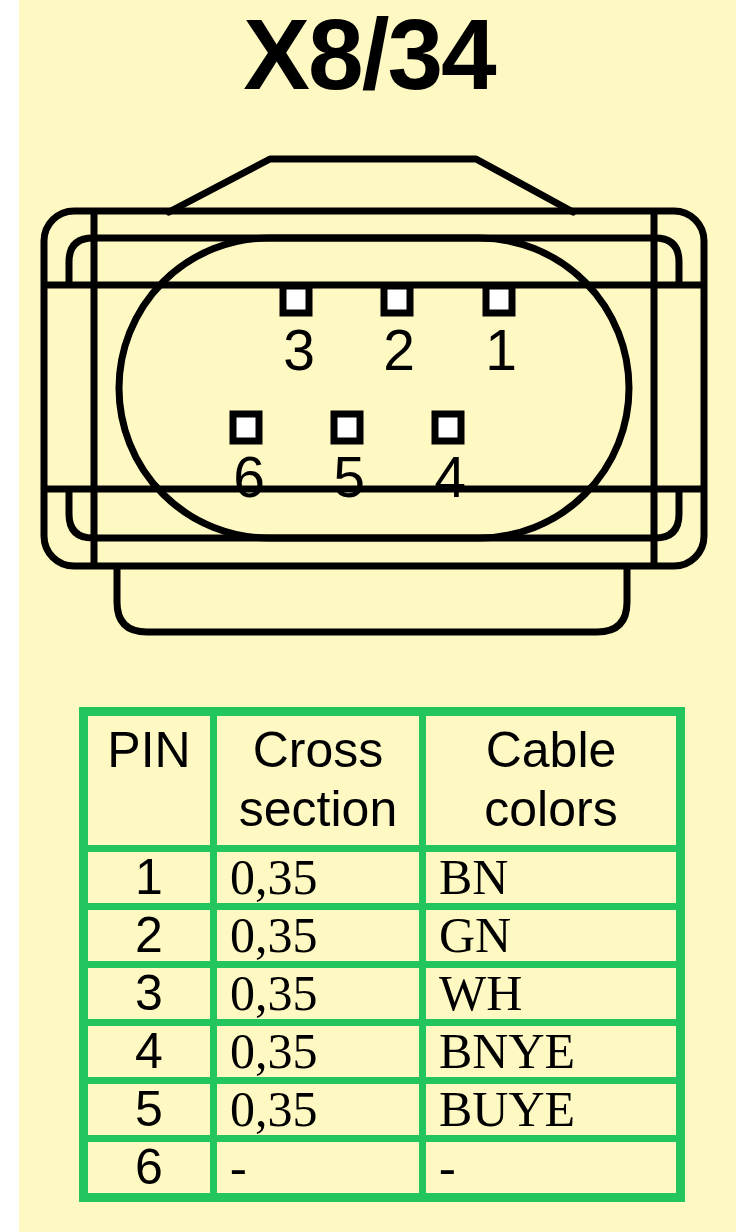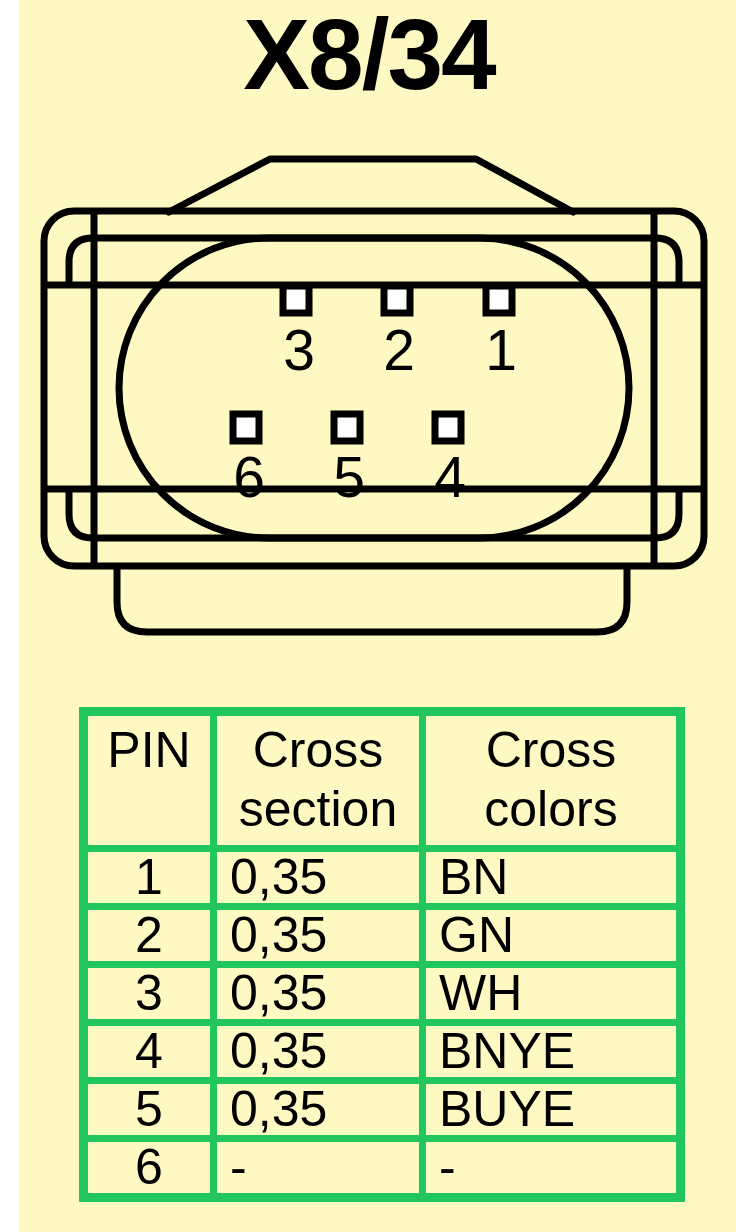--- a/index.html
+++ b/index.html
@@ -74,21 +74,21 @@
   }
   #pin-table td {
     height: 51px;
     line-height: 51px;
     vertical-align: middle;
     padding: 0;
     white-space: nowrap;
     overflow: hidden;
   }
   #pin-table td.c-pin { text-align: center; }
-  #pin-table td.c-left { text-align: left; padding-left: 13px; }
+  #pin-table td.c-left { text-align: left; padding-left: 13px; font-family: Liberation Serif, serif; }
 </style>
 </head>
 <body>
 
 <div id="page">
 
   <div id="title">X8/34</div>
 
   <svg id="connector-svg" width="736" height="680" viewBox="0 0 736 680" xmlns="http://www.w3.org/2000/svg">
 
@@ -128,21 +128,21 @@
   <table id="pin-table">
     <colgroup>
       <col style="width:130px">
       <col style="width:209px">
       <col style="width:258px">
     </colgroup>
     <thead>
       <tr>
         <th>PIN</th>
         <th>Cross section</th>
-        <th>Cross colors</th>
+        <th>Cable colors</th>
       </tr>
     </thead>
     <tbody>
       <tr>
         <td class="c-pin">1</td>
         <td class="c-left">0,35</td>
         <td class="c-left">BN</td>
       </tr>
       <tr>
         <td class="c-pin">2</td>

